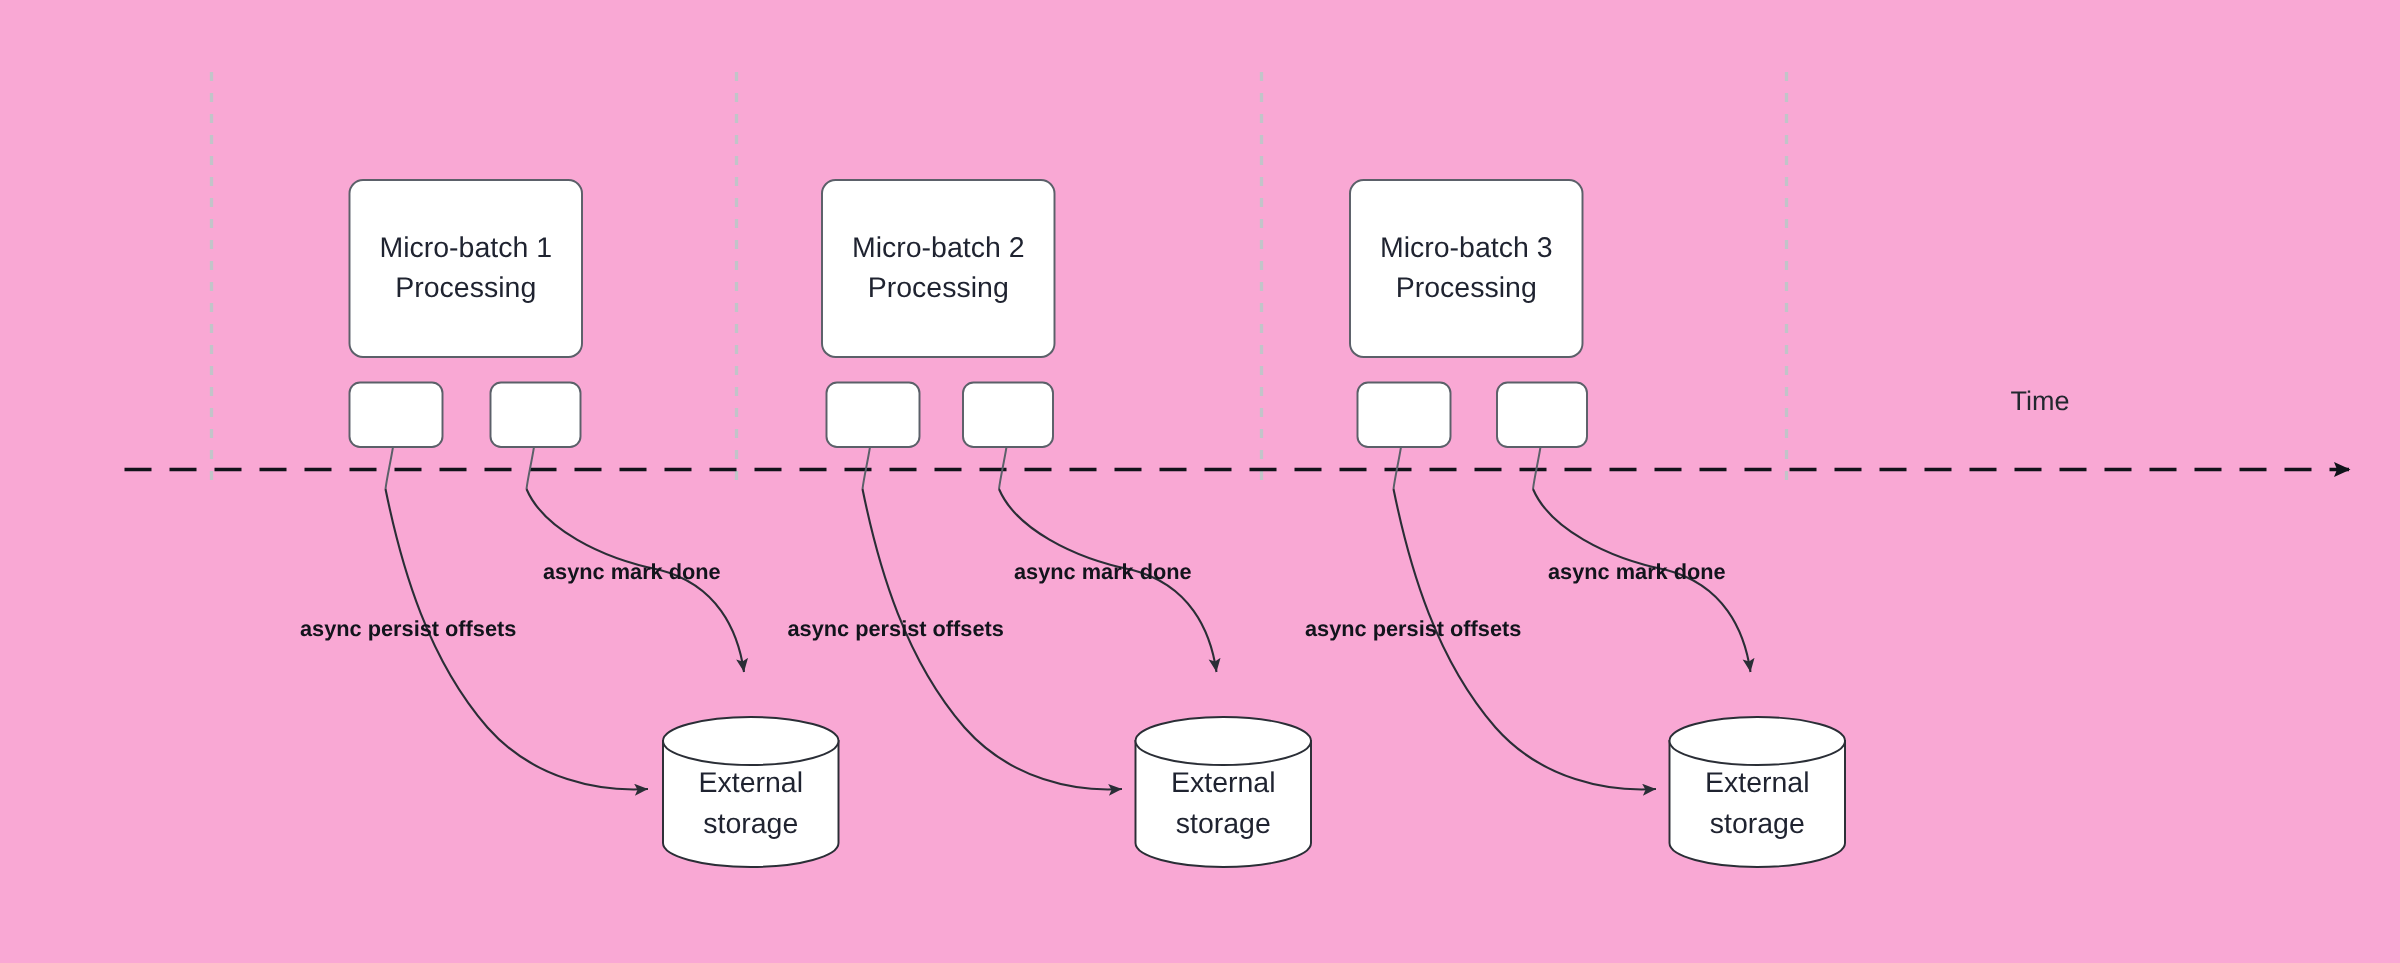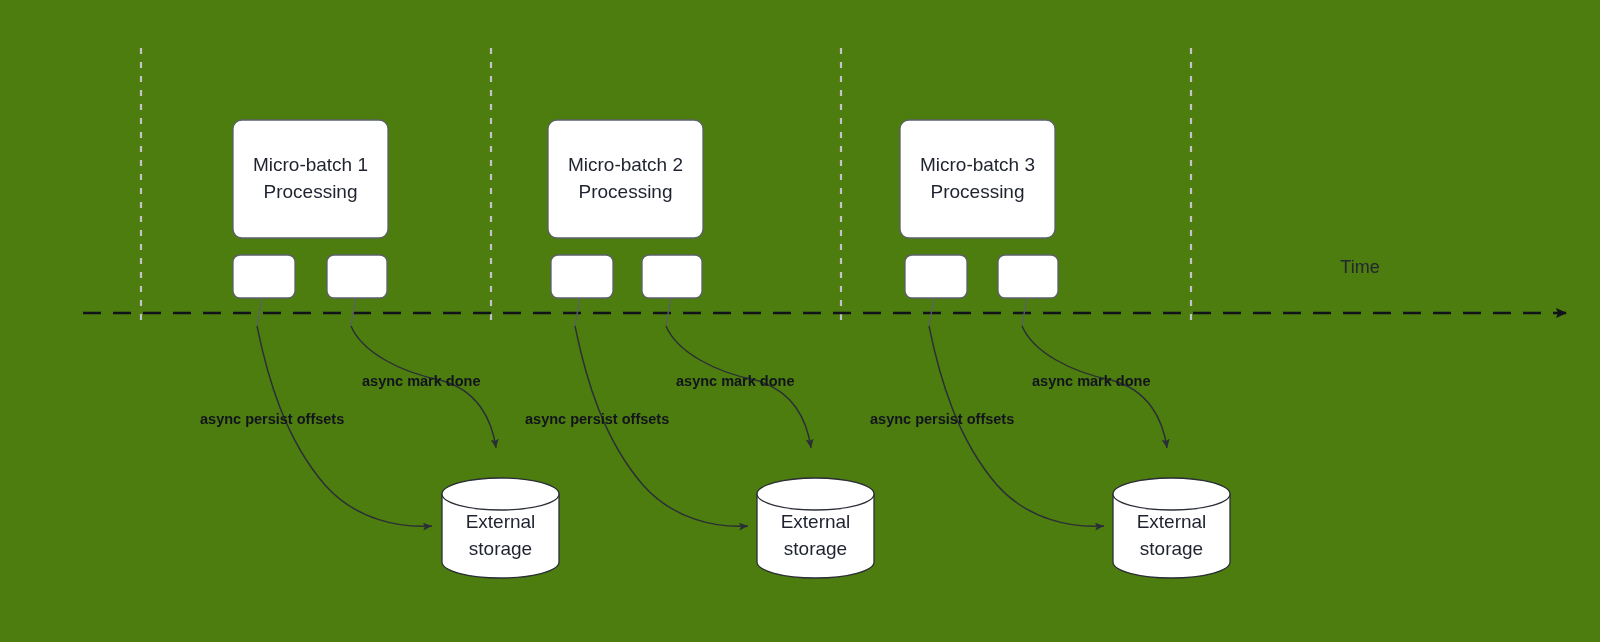--- a/index.html
+++ b/index.html
@@ -7,21 +7,21 @@
     padding: 0;
     background: #ffffff;
   }
   body {
     font-family: "Liberation Sans", sans-serif;
   }
   #canvas {
     position: relative;
     width: 1600px;
     height: 642px;
-    background: #4d7c0f;
+    background: #f9a8d4;
     overflow: hidden;
   }
   svg.layer {
     position: absolute;
     left: 0;
     top: 0;
     width: 1600px;
     height: 642px;
   }
   .box-label {

